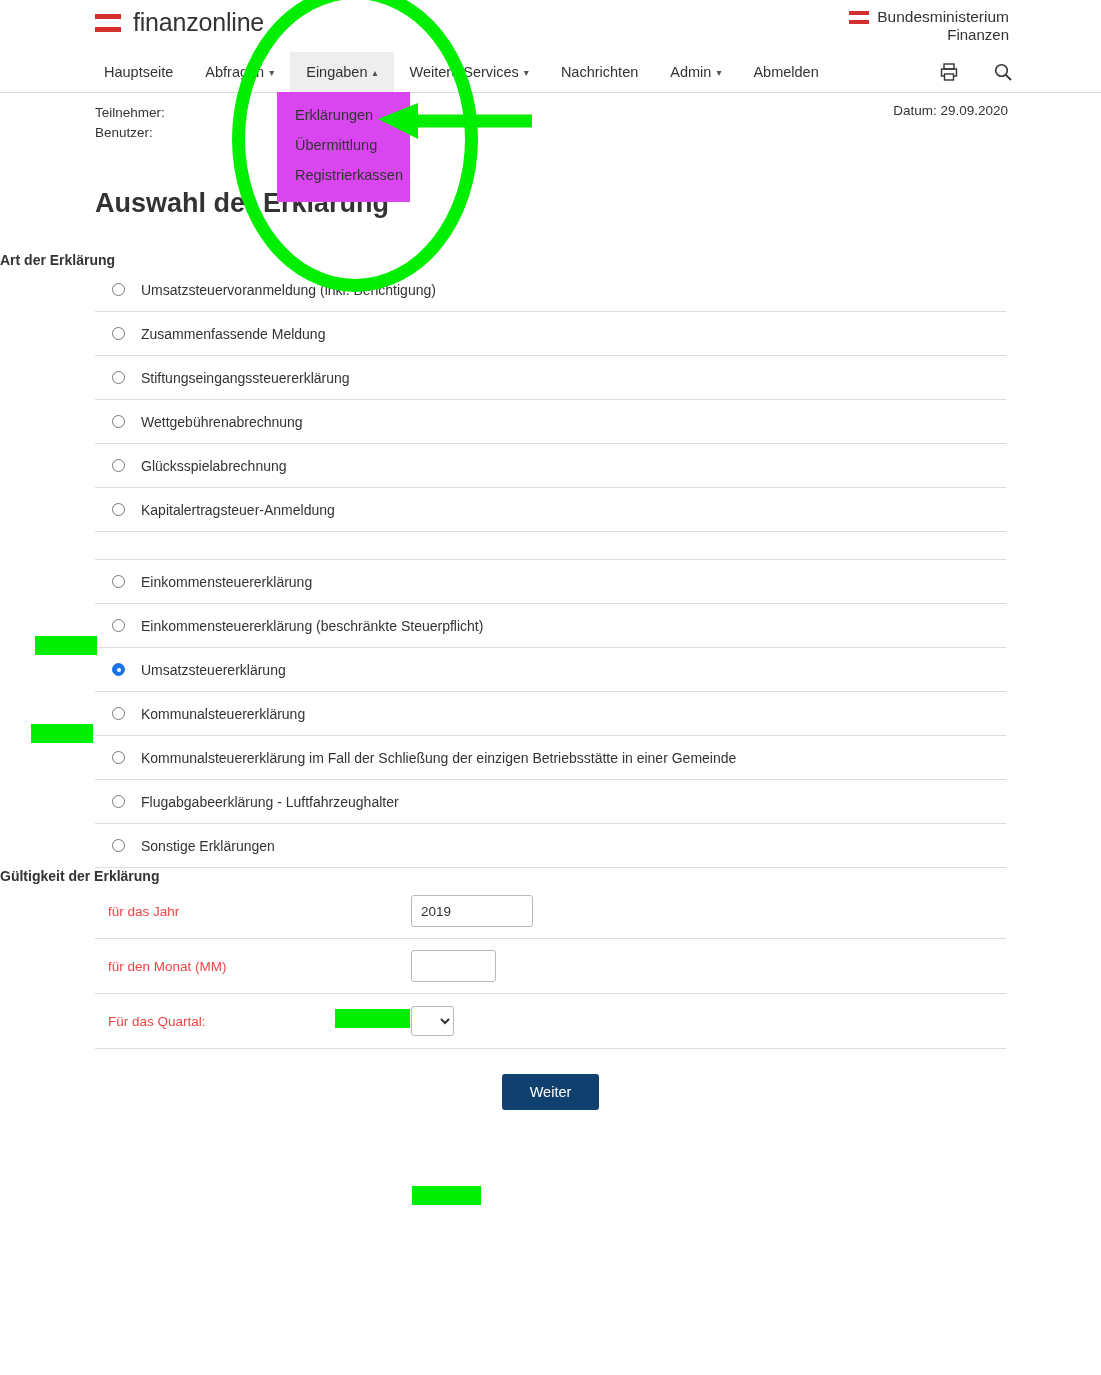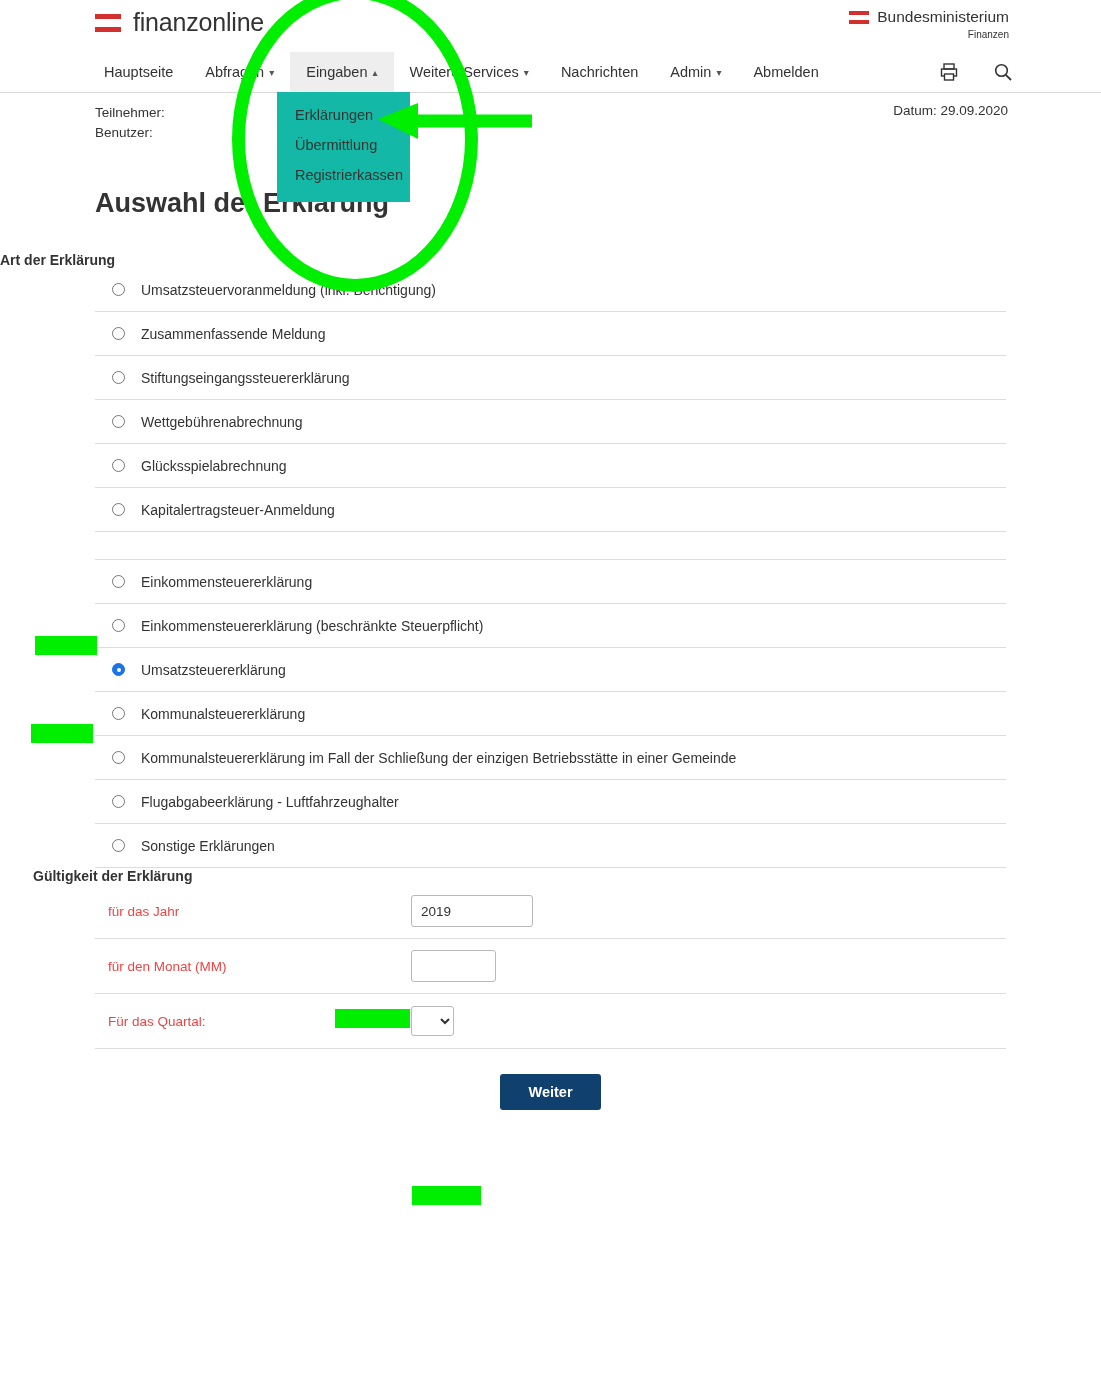--- a/index.html
+++ b/index.html
@@ -58,21 +58,21 @@
     height: 13px;
     margin-right: 8px;
     margin-top: 3px;
   }
   .ministry-l1 {
     font-size: 15.5px;
     color: #333333;
     line-height: 18px;
   }
   .ministry-l2 {
-    font-size: 10px;
+    font-size: 15px;
     color: #333333;
     line-height: 17px;
   }
 
   
   .navbar {
     position: relative;
     height: 40px;
     border-bottom: 1px solid #d8d8d8;
   }
@@ -118,21 +118,21 @@
     height: 20px;
     display: block;
   }
 
   
   .dropdown {
     position: absolute;
     left: 277px;
     top: 92px;
     width: 133px;
-    background: #14b8a6;
+    background: #d946ef;
     padding: 8px 0 12px 0;
     z-index: 5;
   }
   .dropdown-item {
     font-size: 14.5px;
     color: #333333;
     padding: 7px 0 7px 18px;
     white-space: nowrap;
   }
 
@@ -228,21 +228,20 @@
   }
   .option-label {
     font-size: 14px;
     color: #333333;
   }
 
   .guelt-title {
     margin-left: 108px;
     margin-top: 44px;
     margin-bottom: 14px;
-    padding-left: 33px;
   }
 
   .field-row {
     margin: 0 95px;
     height: 55px;
     display: flex;
     align-items: center;
     border-bottom: 1px solid #dddddd;
     padding-left: 13px;
     box-sizing: border-box;
@@ -288,21 +287,20 @@
   }
   .submit-btn {
     font-family: "Liberation Sans", sans-serif;
     font-size: 14.5px;
     color: #ffffff;
     background: #10416e;
     border: none;
     border-radius: 3px;
     padding: 10px 28px;
     cursor: pointer;
-    font-weight: bold;
   }
   .hl {
     background: #00ee00;
     height: 19px;
     position: absolute;
     z-index: 20;
   }
   .ellipse {
     position: absolute;
     left: 232px;

